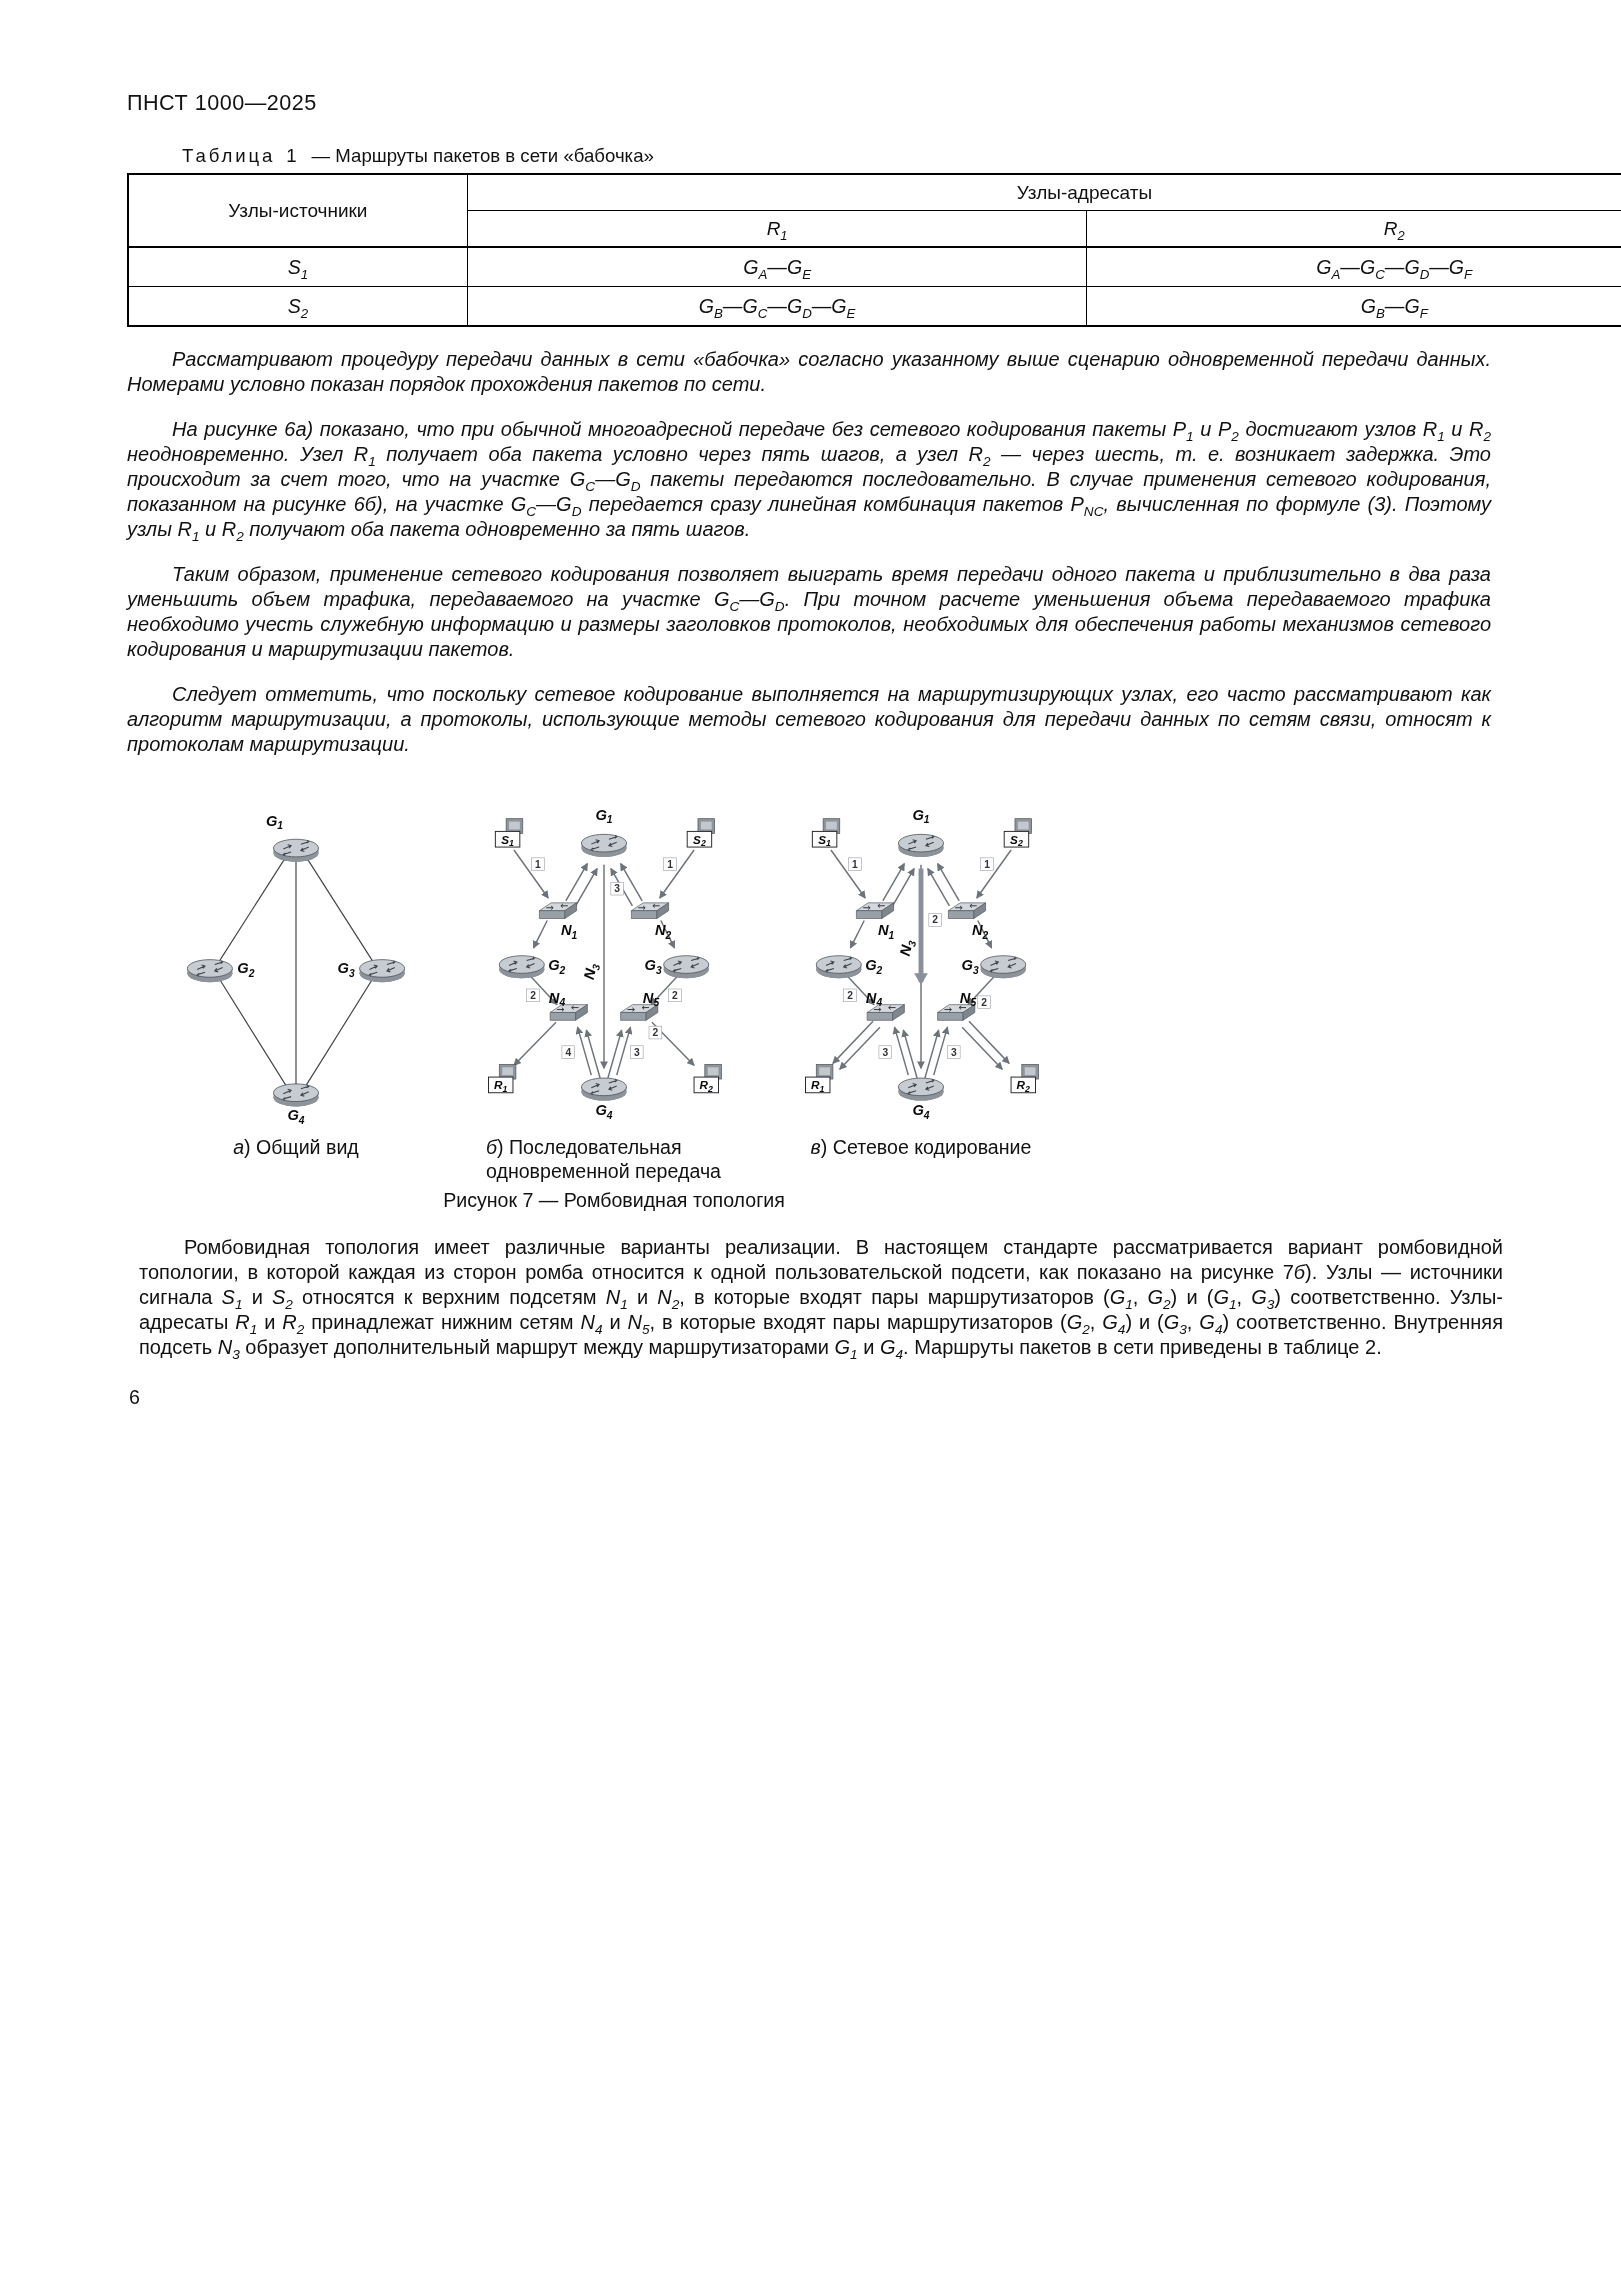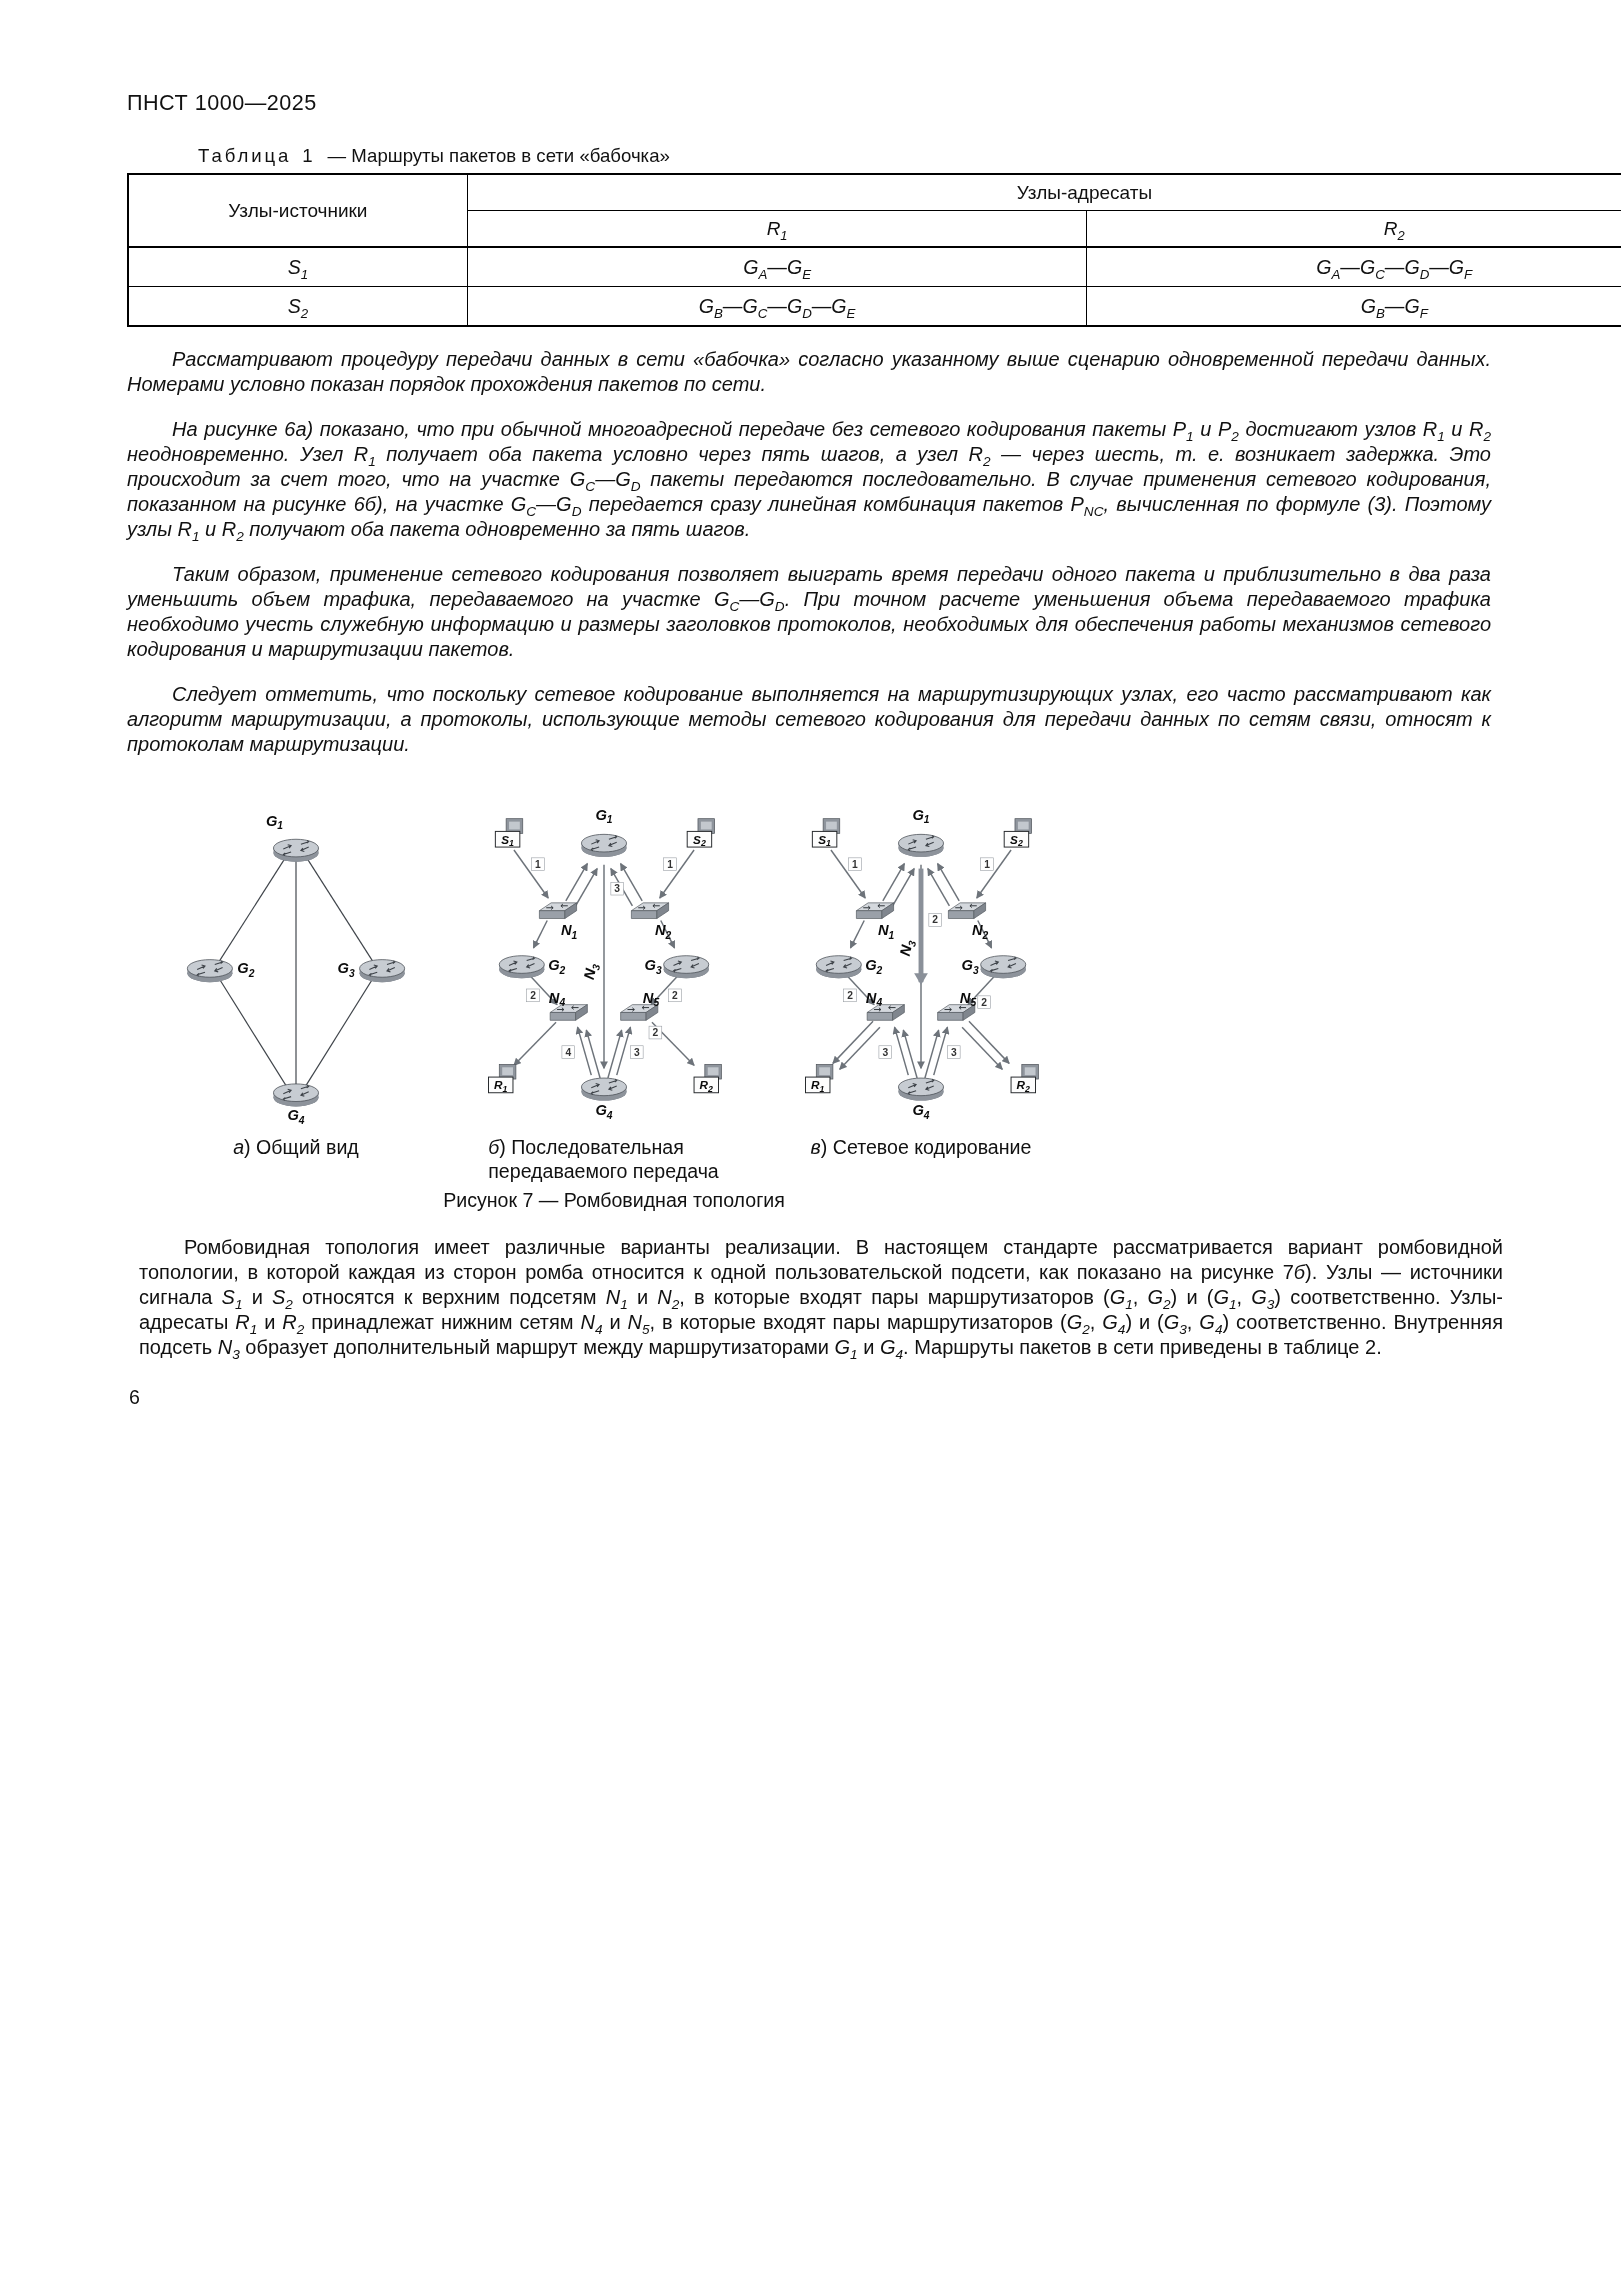--- a/index.html
+++ b/index.html
@@ -1,20 +1,20 @@
 <!DOCTYPE html>
 <html><head>
 <meta charset="utf-8">
 <style>
   html,body{margin:0;padding:0}
   body{width:1621px;height:2293px;background:#fff;font-family:"Liberation Sans",sans-serif;color:#111;position:relative;overflow:hidden}
   .page{position:absolute;left:127px;top:0;width:1364px;height:2293px}
   .abs{position:absolute}
   #doc-code{top:90px;left:0;font-size:21.6px;font-weight:normal;letter-spacing:0.5px}
-  #tbl-caption{top:145px;left:71px;font-size:18.6px}
+  #tbl-caption{top:145px;left:55px;font-size:18.6px}
   #tbl-caption .sp{letter-spacing:2.9px}
   #tbl-caption .gap{margin:0 9.8px 0 5.9px}
   #table1{top:173px;left:0;width:1576px;border-collapse:collapse;border:2px solid #000}
   #table1 td{border:1px solid #000;text-align:center;vertical-align:middle;font-size:19px;padding:2px 5.9px}
   #table1 thead td{height:31px}
   #table1 tbody td{height:34px;font-size:19.6px}
   #table1 td.dbl{border-bottom:2.9px double #000}
   sub{font-size:.68em;font-style:italic;line-height:0}
   #paras{top:327px;left:0;width:1364px}
   .par{font-size:20px;line-height:25px;text-align:justify;text-indent:45px}
@@ -219,21 +219,21 @@
                 <text class="bdgt" x="113.5" y="257">4</text>
               </g>
             <g>
                 <rect class="bdg" x="177" y="247" width="13" height="13"></rect>
                 <text class="bdgt" x="183.5" y="257">3</text>
               </g>
           </g>
         </svg>
         <div class="subcap">
           <div><i>б</i>) Последовательная</div>
-          <div>передаваемого передача</div>
+          <div>одновременной передача</div>
         </div>
       </div>
 
       <div class="figcol">
         <svg viewBox="0 0 300 330" width="294" height="323">
           <g>
             <line class="edge" x1="58" y1="47" x2="93" y2="96" marker-end="url(#arr)"></line>
             <line class="edge" x1="242" y1="47" x2="207" y2="96" marker-end="url(#arr)"></line>
             <line class="edge" x1="111" y1="99" x2="133" y2="61" marker-end="url(#arr)"></line>
             <line class="edge" x1="121" y1="104" x2="143" y2="66" marker-end="url(#arr)"></line>

